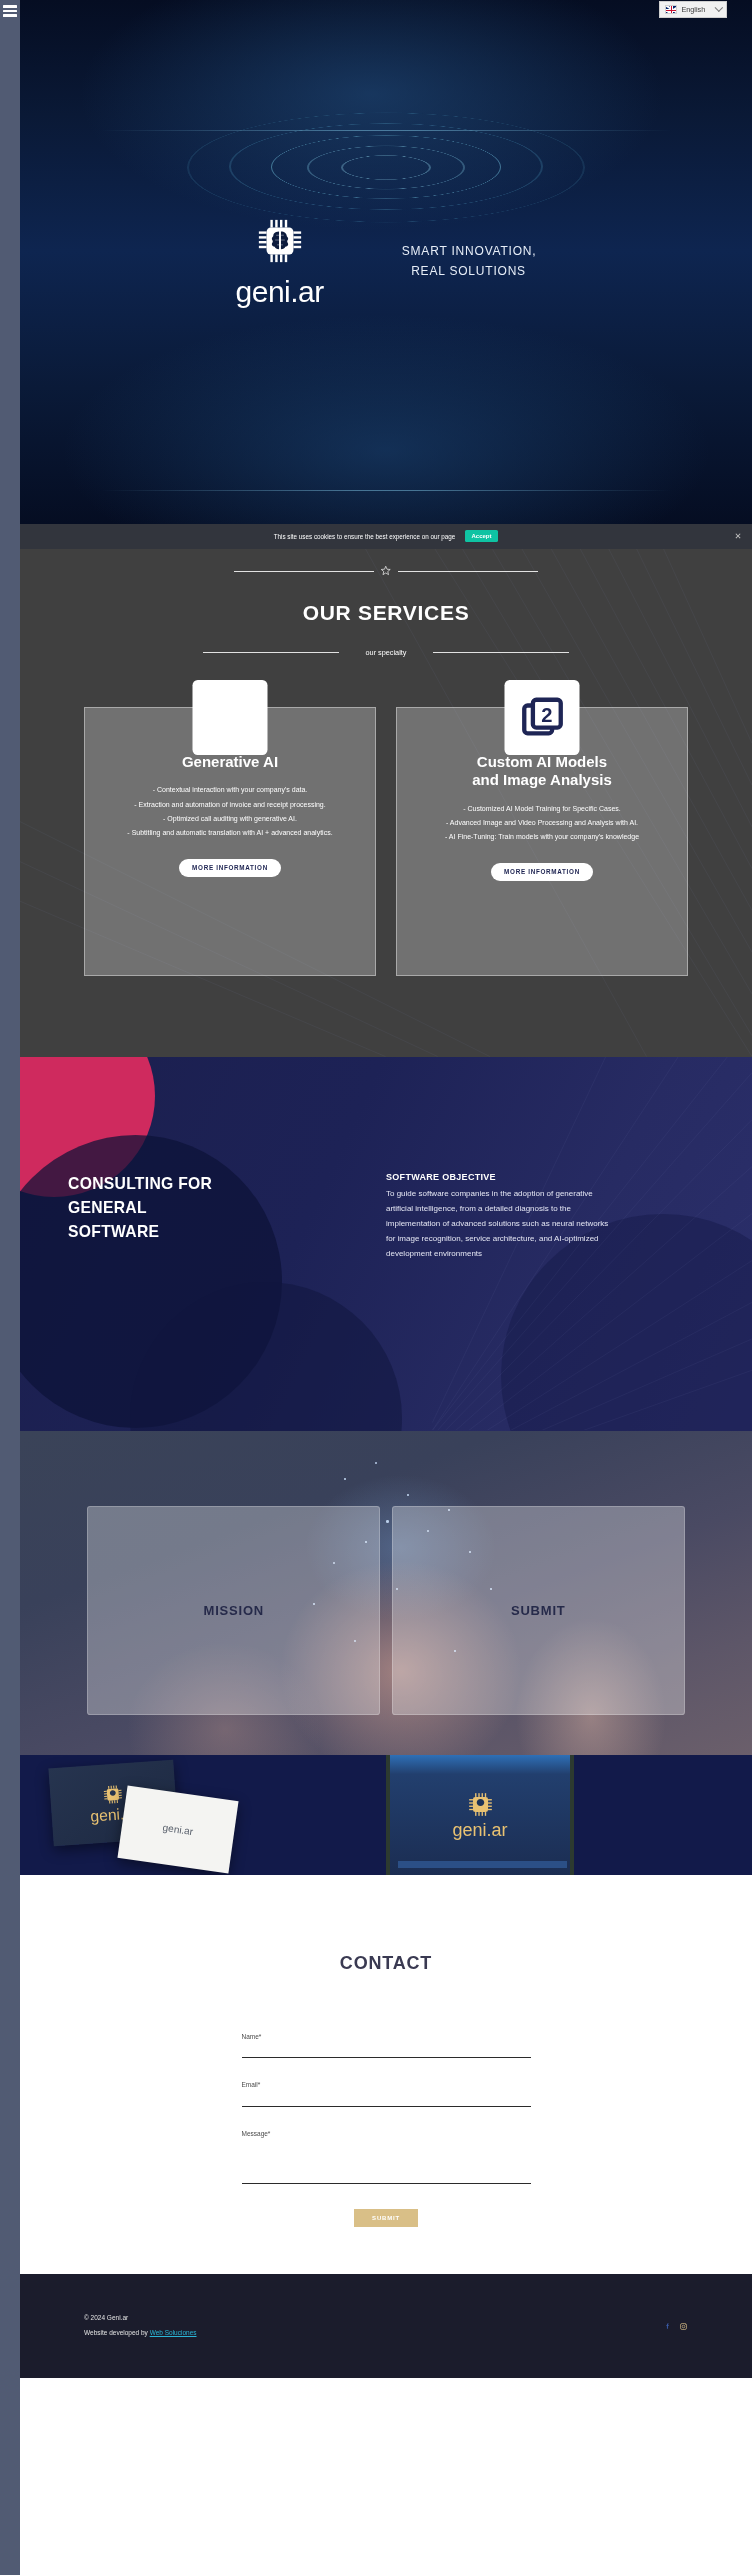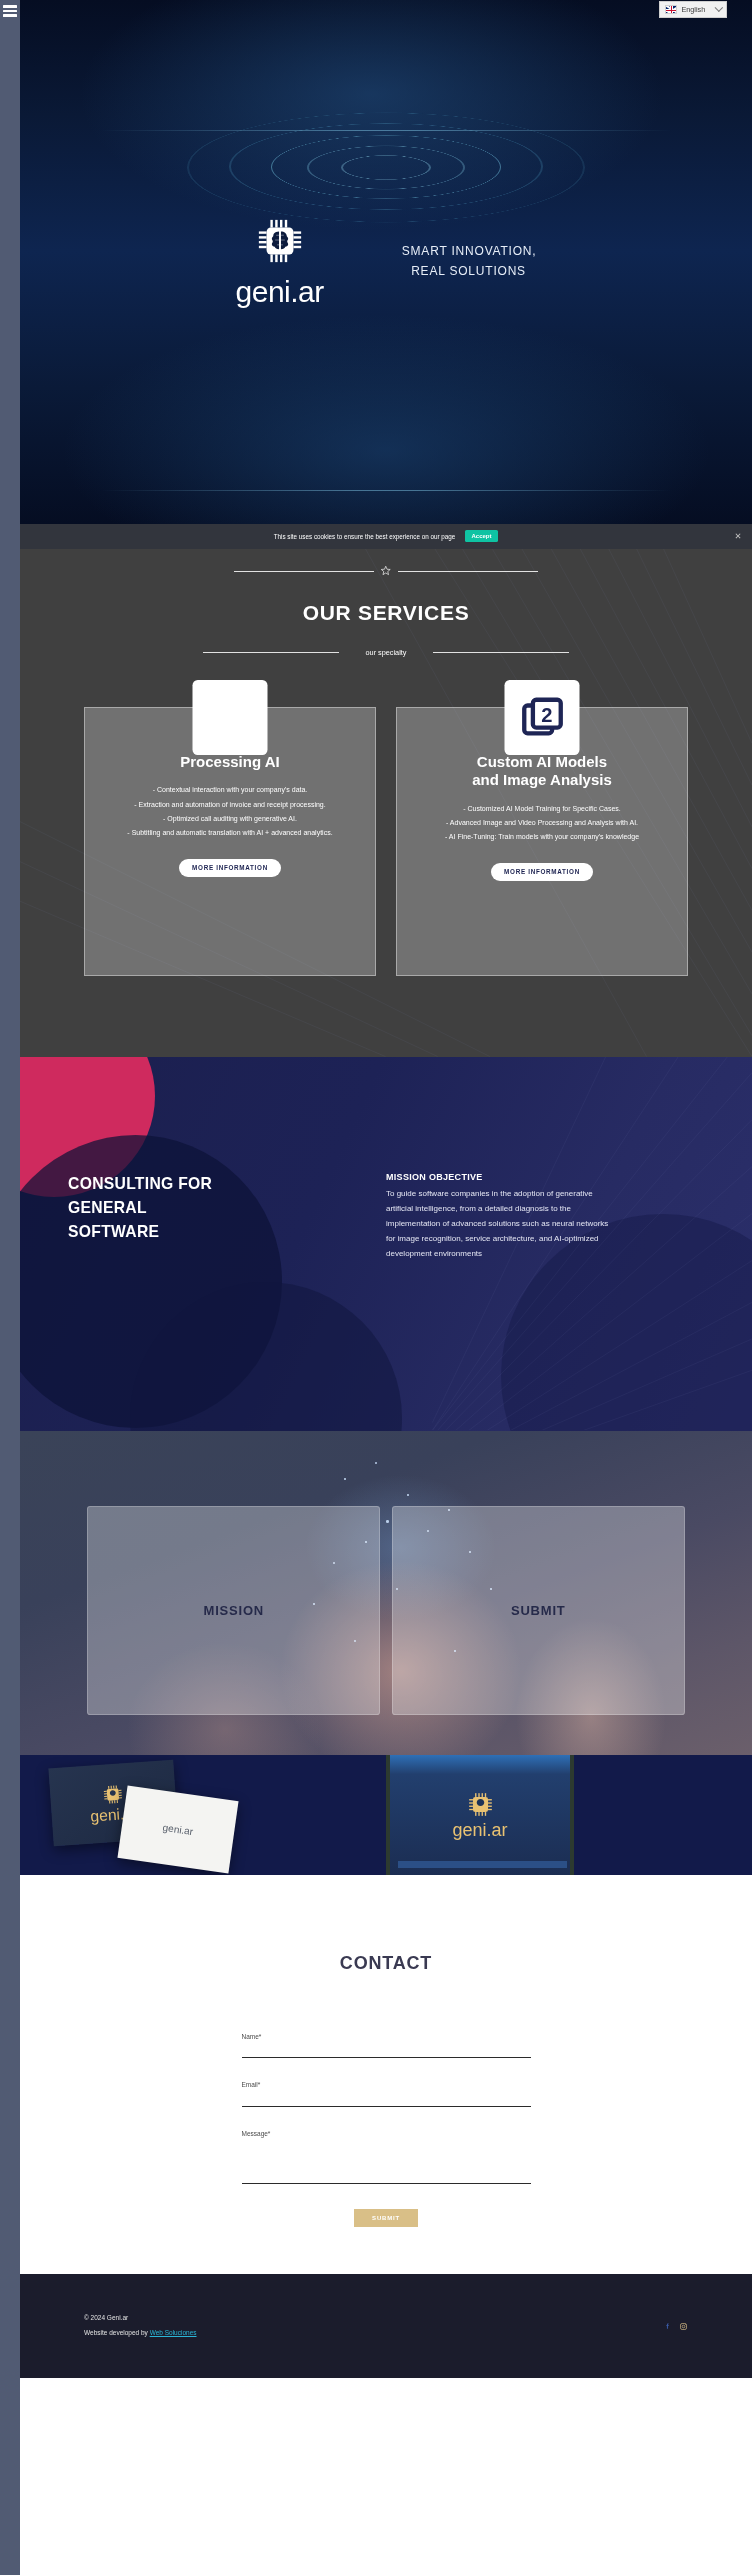--- a/index.html
+++ b/index.html
@@ -370,21 +370,21 @@
         <span class="ln"></span>
         <span id="svc-sub">our specialty</span>
         <span class="ln"></span>
       </div>
     </div>
 
     <div id="svc-cards">
 
       <div class="svc-card tall">
         <div class="svc-icon"></div>
-        <div class="svc-name">Processing AI</div>
+        <div class="svc-name">Generative AI</div>
         <ul class="svc-bullets">
           <li>- Contextual interaction with your company's data.</li>
           <li>- Extraction and automation of invoice and receipt processing.</li>
           <li>- Optimized call auditing with generative AI.</li>
           <li>- Subtitling and automatic translation with AI + advanced analytics.</li>
         </ul>
         <button class="svc-btn">MORE INFORMATION</button>
       </div>
 
       <div class="svc-card tall">
@@ -432,21 +432,21 @@
 
     <div id="cons-inner">
       <div id="cons-left">
         <h2 id="cons-title">
           <span>CONSULTING FOR</span><br>
           <span>GENERAL</span><br>
           <span>SOFTWARE</span>
         </h2>
       </div>
       <div id="cons-right">
-        <h3 id="obj-title">MISSION OBJECTIVE</h3>
+        <h3 id="obj-title">SOFTWARE OBJECTIVE</h3>
         <p id="obj-body">To guide software companies in the adoption of generative artificial intelligence, from a detailed diagnosis to the implementation of advanced solutions such as neural networks for image recognition, service architecture, and AI-optimized development environments</p>
       </div>
     </div>
   </section>
 
   <section id="mv">
     <div id="mv-photo"></div>
     <div>
       <i class="spark" style="left:324px;top:47px;width:1.6px;height:1.6px"></i>
       <i class="spark" style="left:355px;top:31px;width:2.1px;height:2.1px"></i>

